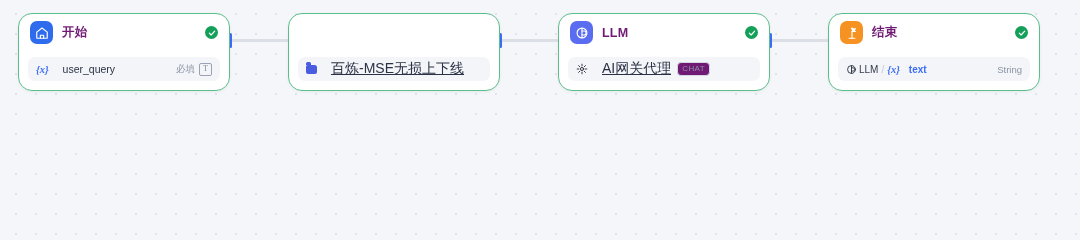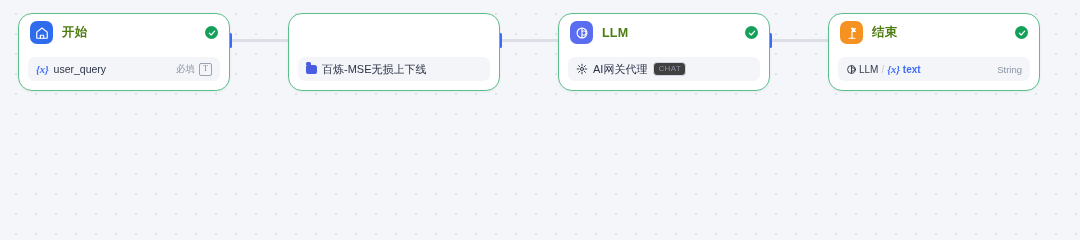--- a/index.html
+++ b/index.html
@@ -70,21 +70,21 @@
     align-items: center;
     justify-content: center;
     flex: 0 0 auto;
   }
   .node-icon svg { display: block; }
 
   .node-title {
     margin-left: 9px;
     font-size: 12.5px;
     font-weight: bold;
-    color: #4d7c0f;
+    color: #701a75;
     white-space: nowrap;
     letter-spacing: 0.2px;
   }
 
   .status-badge {
     position: absolute;
     right: 11px;
     top: 12px;
     width: 13px;
     height: 13px;
@@ -130,23 +130,23 @@
     font-style: italic;
     font-family: "Liberation Serif", serif;
     white-space: nowrap;
   }
   .row-text {
     font-size: 10.5px;
     color: #2b3245;
     white-space: nowrap;
     overflow: hidden;
     text-overflow: ellipsis;
-    margin-left: 5px;
-  }
-  .row-text.cn { font-size: 11px; }
+    margin-left: 14px;
+  }
+  .row-text.cn { font-size: 14px; text-decoration: underline; }
 
   .row-meta {
     font-size: 9.5px;
     color: #8a93a5;
     white-space: nowrap;
   }
   .type-box {
     margin-left: 4px;
     width: 11px;
     height: 11px;
@@ -162,21 +162,21 @@
   }
 
   .chat-badge {
     margin-left: 6px;
     border: 1px solid #d3d8e2;
     border-radius: 4px;
     padding: 1px 4px;
     font-size: 8px;
     color: #8b93a3;
     letter-spacing: 0.4px;
-    background: #404040;
+    background: #701a75;
     line-height: 1.25;
   }
 
   .folder-icon {
     width: 11px;
     height: 9px;
     background: #4a5ce0;
     border-radius: 1.5px 2.5px 2px 2px;
     position: relative;
     flex: 0 0 auto;
@@ -313,21 +313,21 @@
     <div class="node-row">
       <div class="row-left">
         <svg class="ref-icon" width="11" height="11" viewBox="0 0 24 24" fill="none" stroke="#2c3243" stroke-width="2" stroke-linecap="round" stroke-linejoin="round">
           <circle cx="12" cy="12" r="8.6"></circle>
           <path d="M12 4 V20"></path>
           <path d="M12 8.4 h3.5 a3.5 3.5 0 0 1 0 7 H12"></path>
         </svg>
         <span class="ref-source">LLM</span>
         <span class="ref-sep">/</span>
         <span class="var-brace">{x}</span>
-        <span class="ref-var" style="margin-left:3px;">text</span>
+        <span class="ref-var" style="margin-left:9px;">text</span>
       </div>
       <div class="row-right">
         <span class="row-meta">String</span>
       </div>
     </div>
   </div>
 
 </div>
 
 </body></html>

